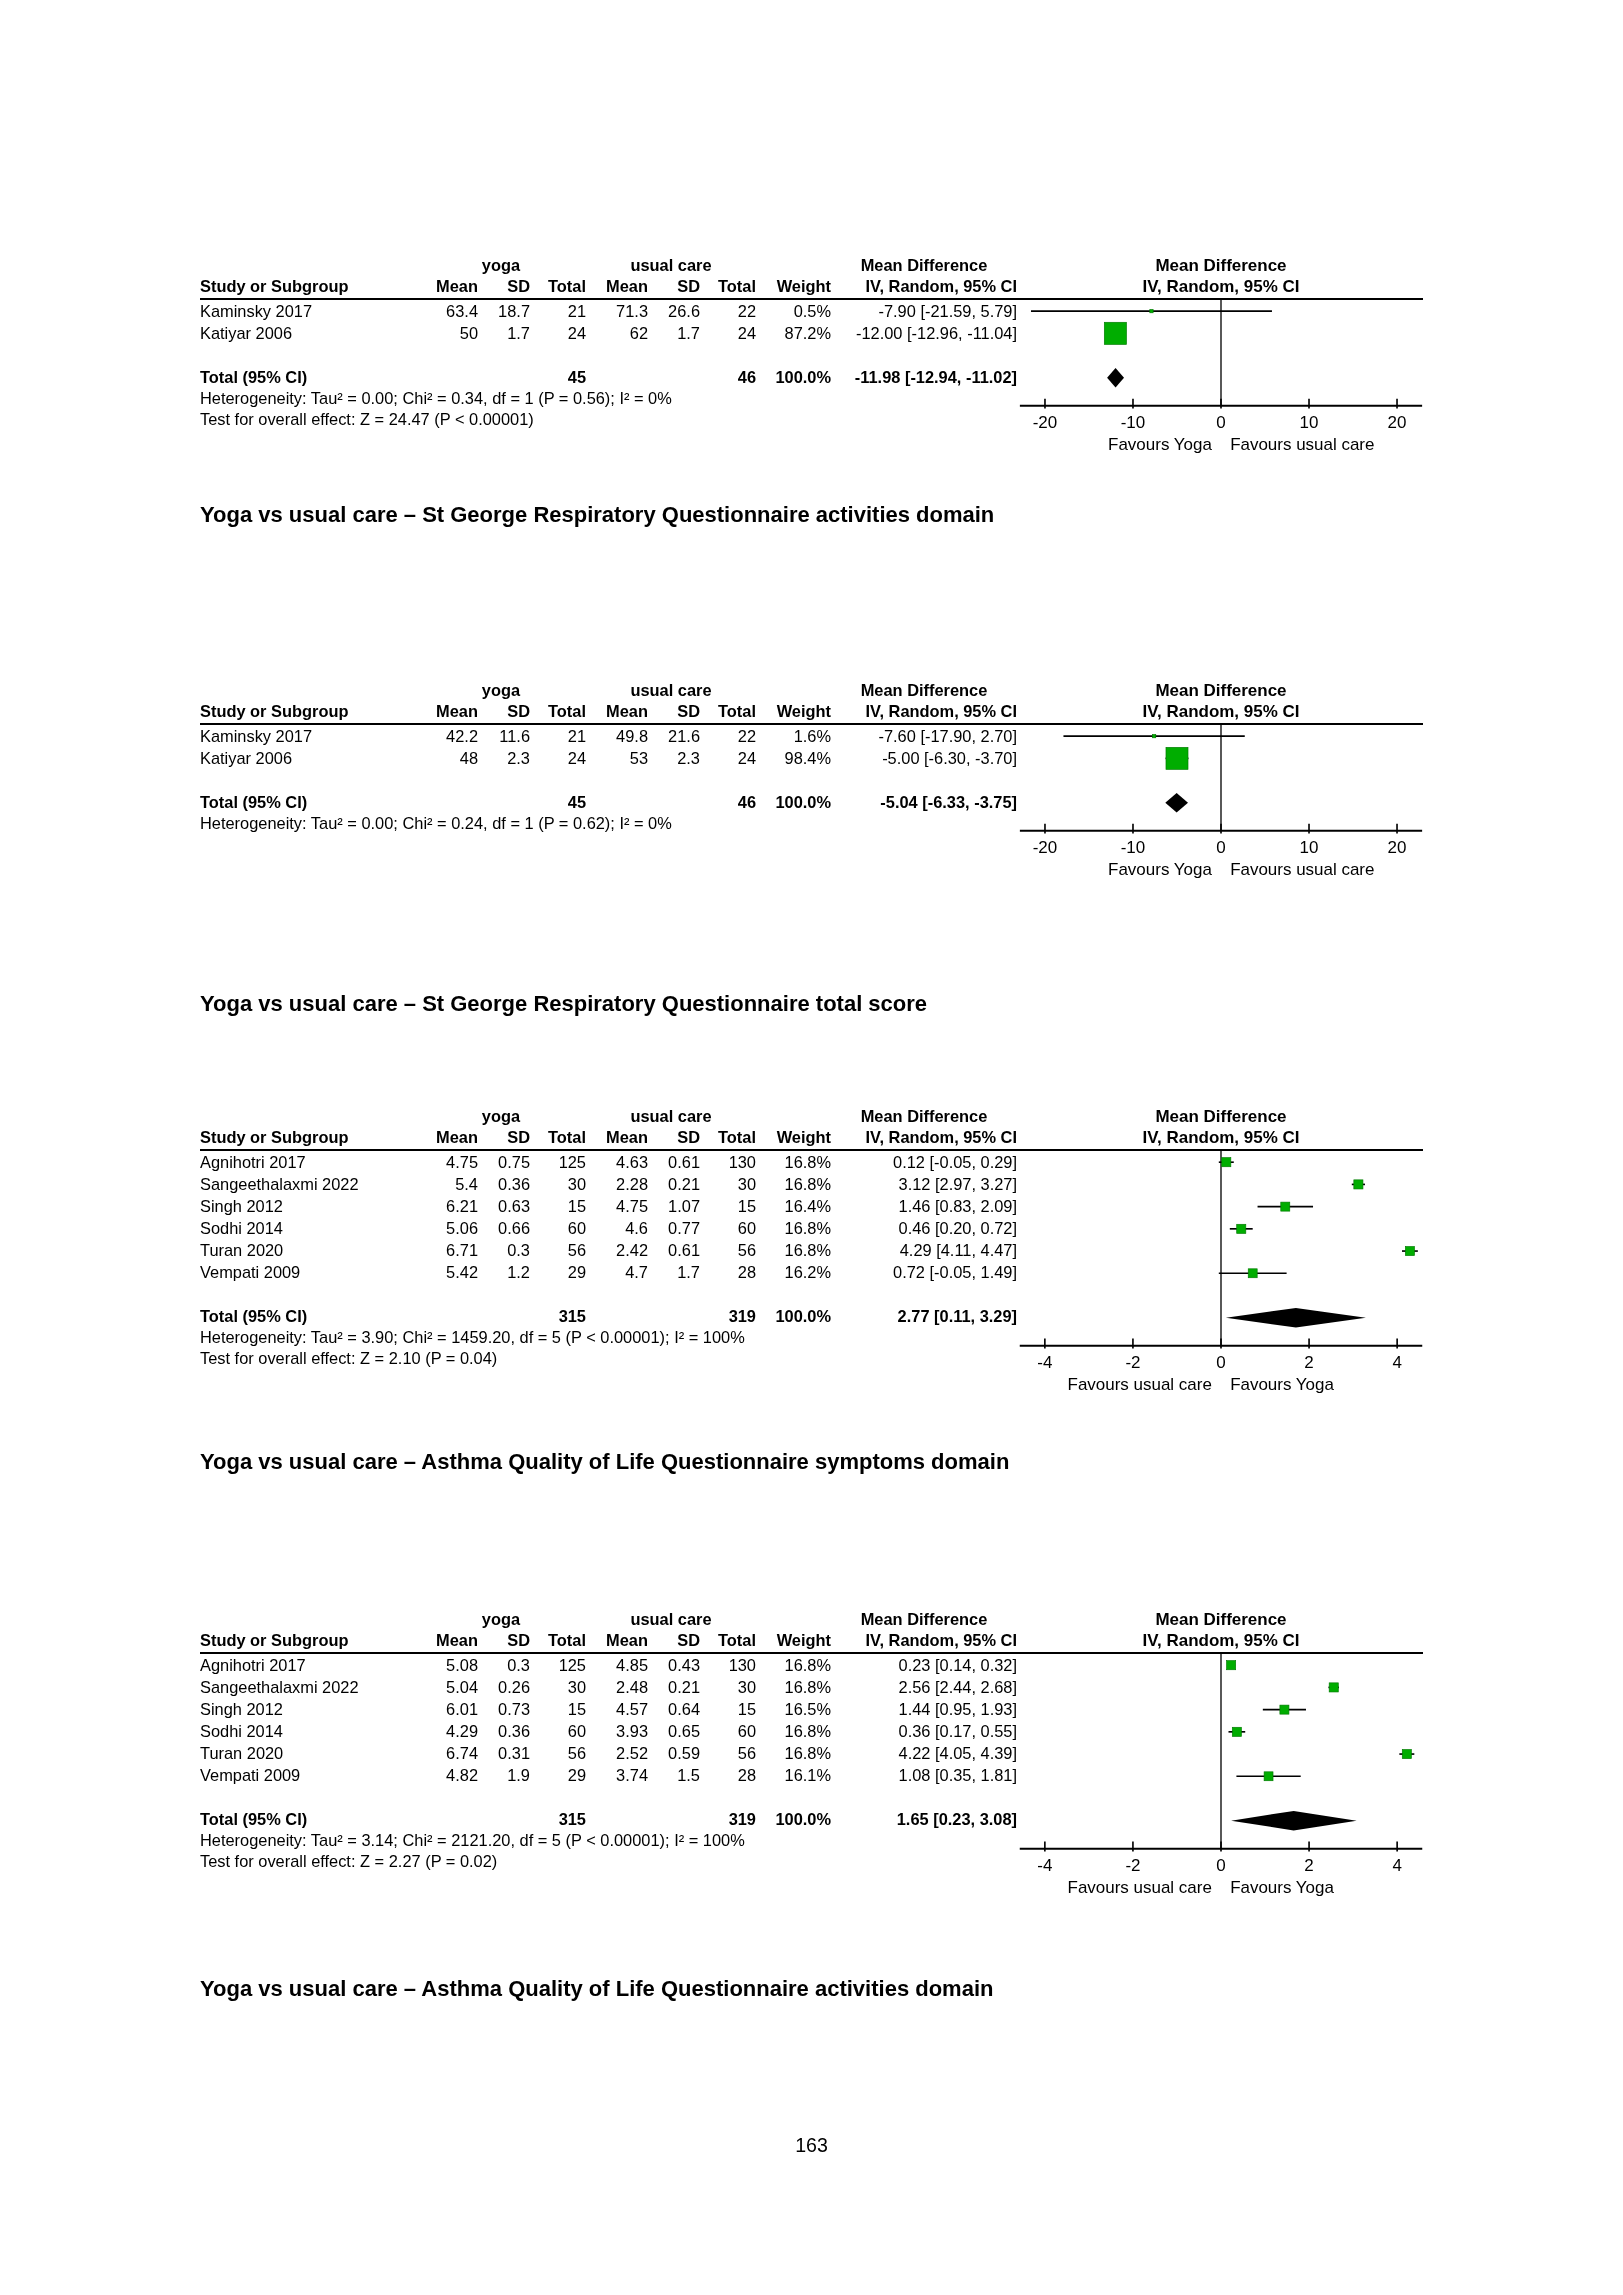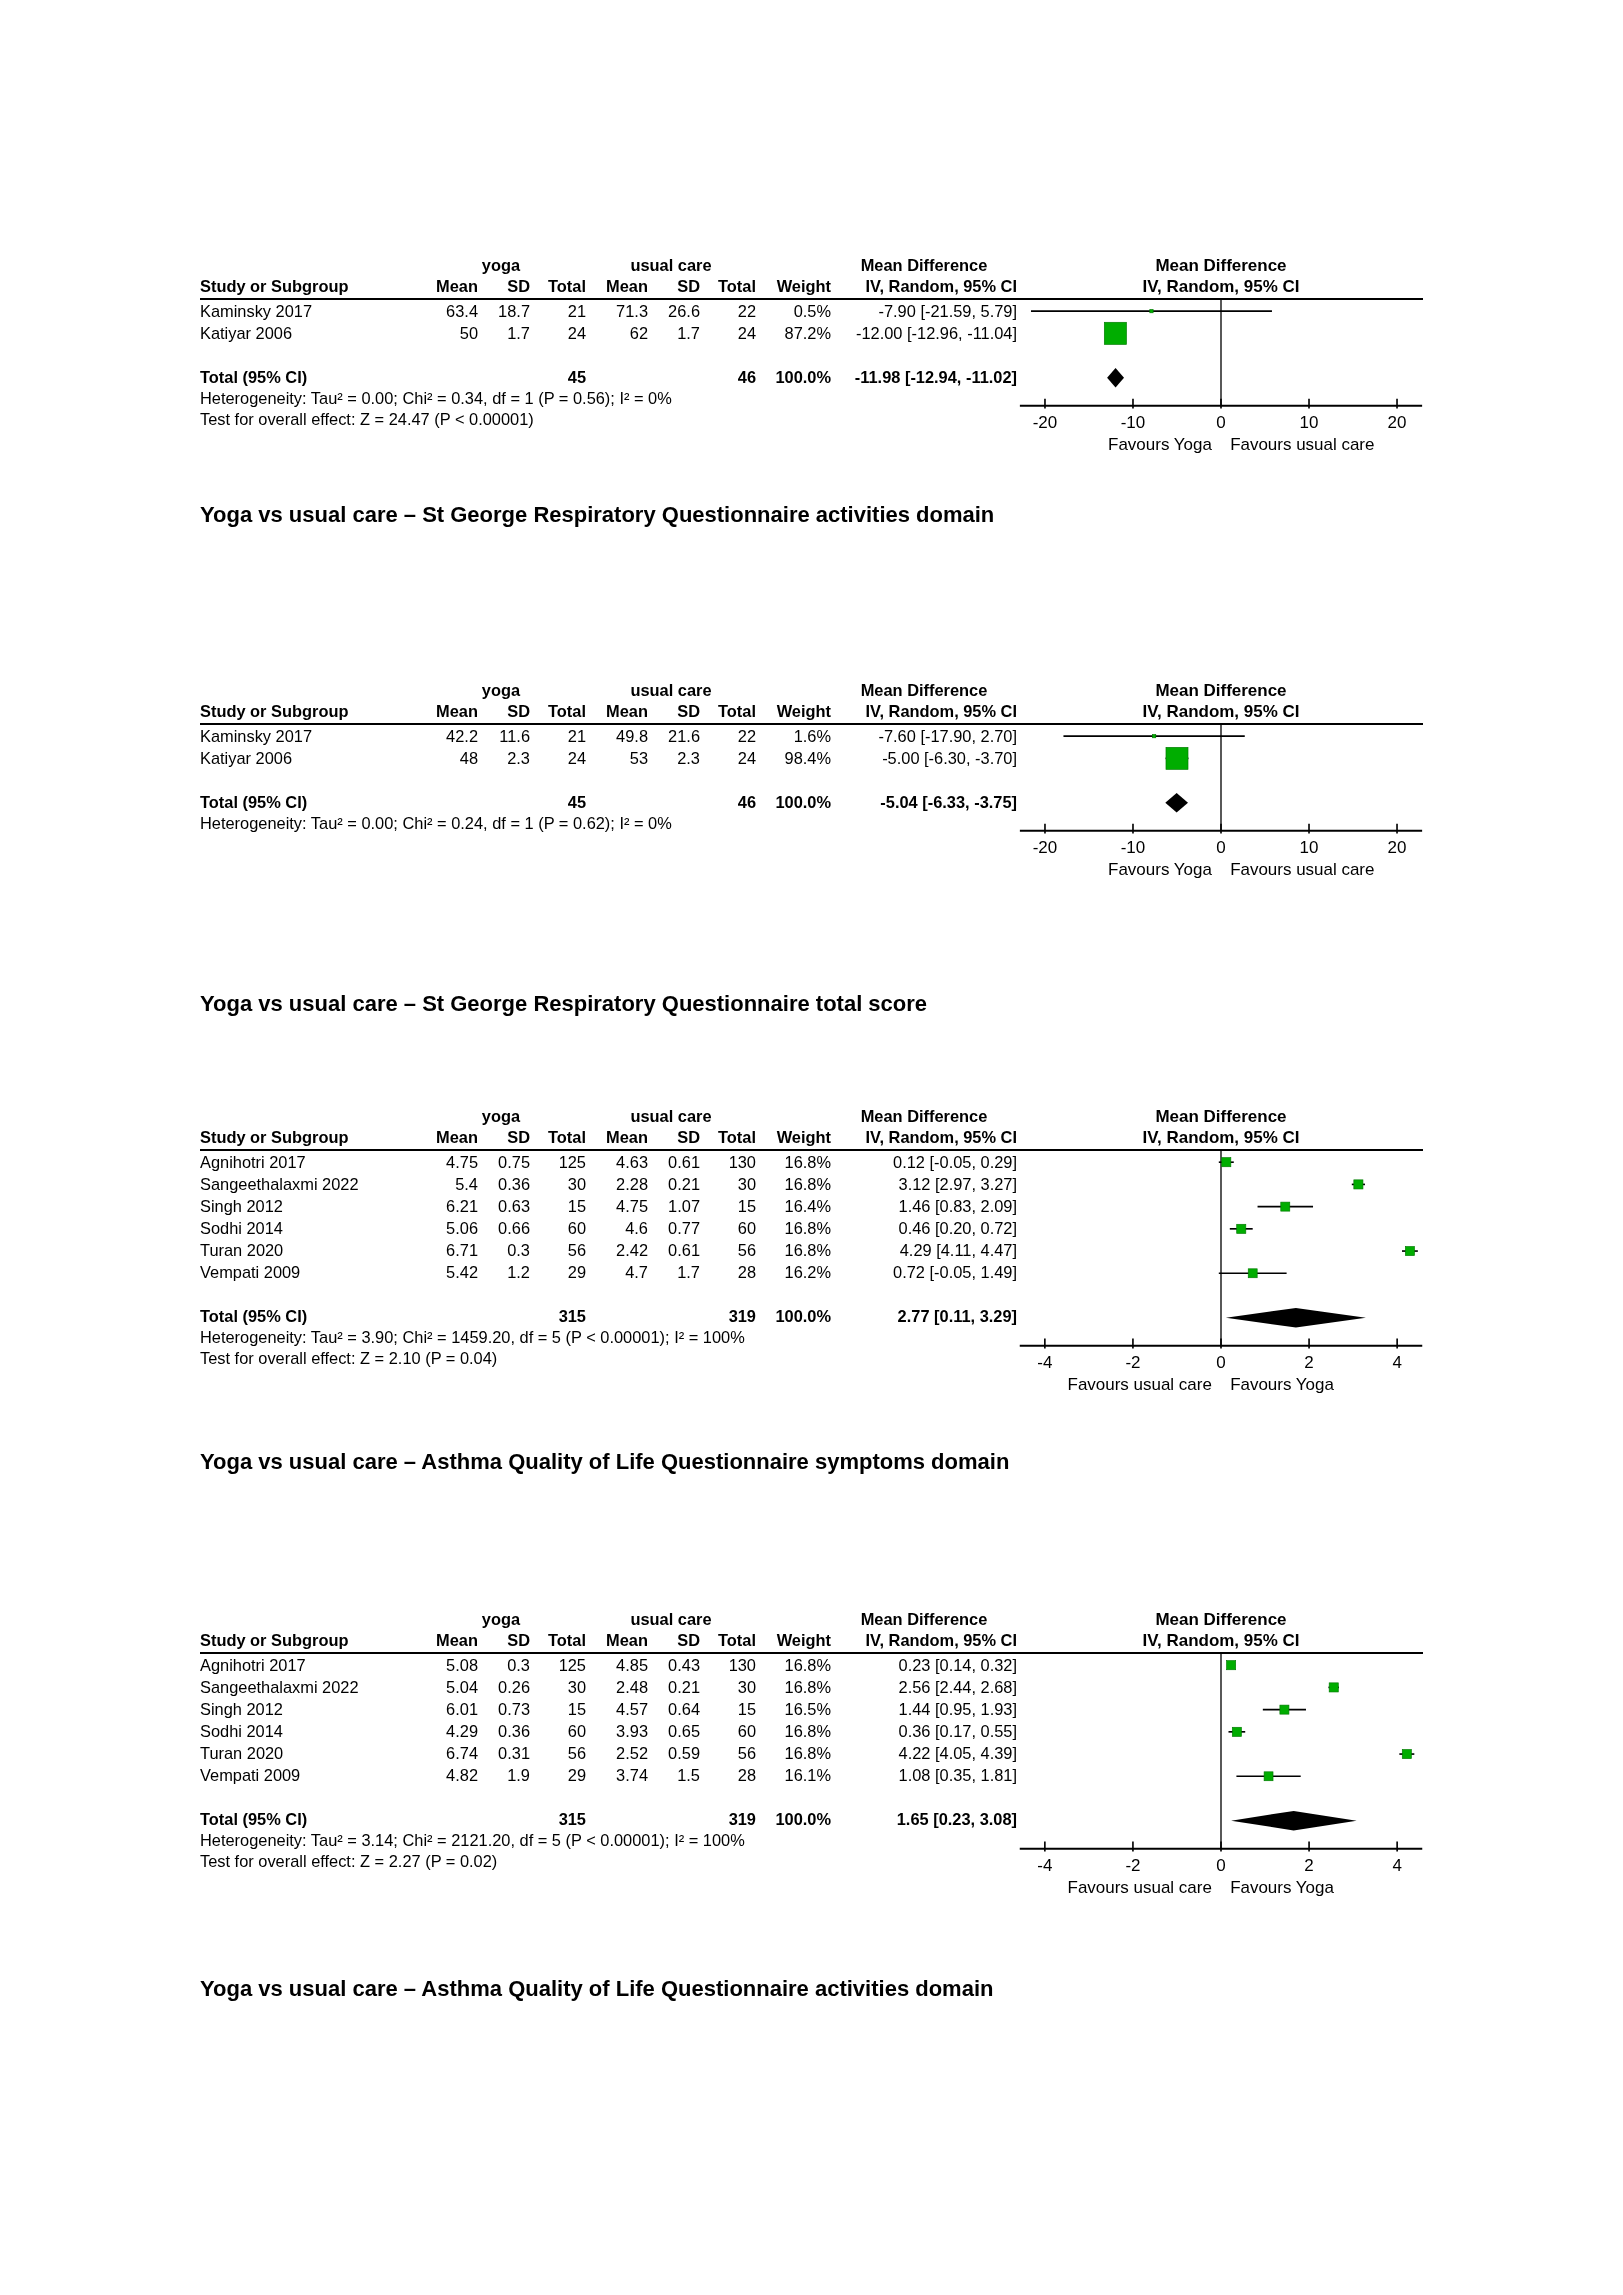--- a/index.html
+++ b/index.html
@@ -424,14 +424,15 @@
           <text x="444.7826086956522" y="401" text-anchor="middle" font-size="26" font-family="&quot;Liberation Sans&quot;, sans-serif" font-weight="normal" fill="#000">2</text>
           <line x1="579.5652173913044" y1="356" x2="579.5652173913044" y2="371" stroke="#000" stroke-width="2.5"></line>
           <text x="579.5652173913044" y="401" text-anchor="middle" font-size="26" font-family="&quot;Liberation Sans&quot;, sans-serif" font-weight="normal" fill="#000">4</text>
           <text x="296" y="435" text-anchor="end" font-size="26" font-family="&quot;Liberation Sans&quot;, sans-serif" font-weight="normal" fill="#000">Favours usual care</text>
           <text x="324" y="435" text-anchor="start" font-size="26" font-family="&quot;Liberation Sans&quot;, sans-serif" font-weight="normal" fill="#000">Favours Yoga</text>
         </svg>
       </div>
   </div>
   <p class="caption" style="left:200px;top:1976px">Yoga vs usual care – Asthma Quality of Life Questionnaire activities domain</p>
 
+  <div class="page-number">163</div>
 </div>
 
 
 </body></html>

